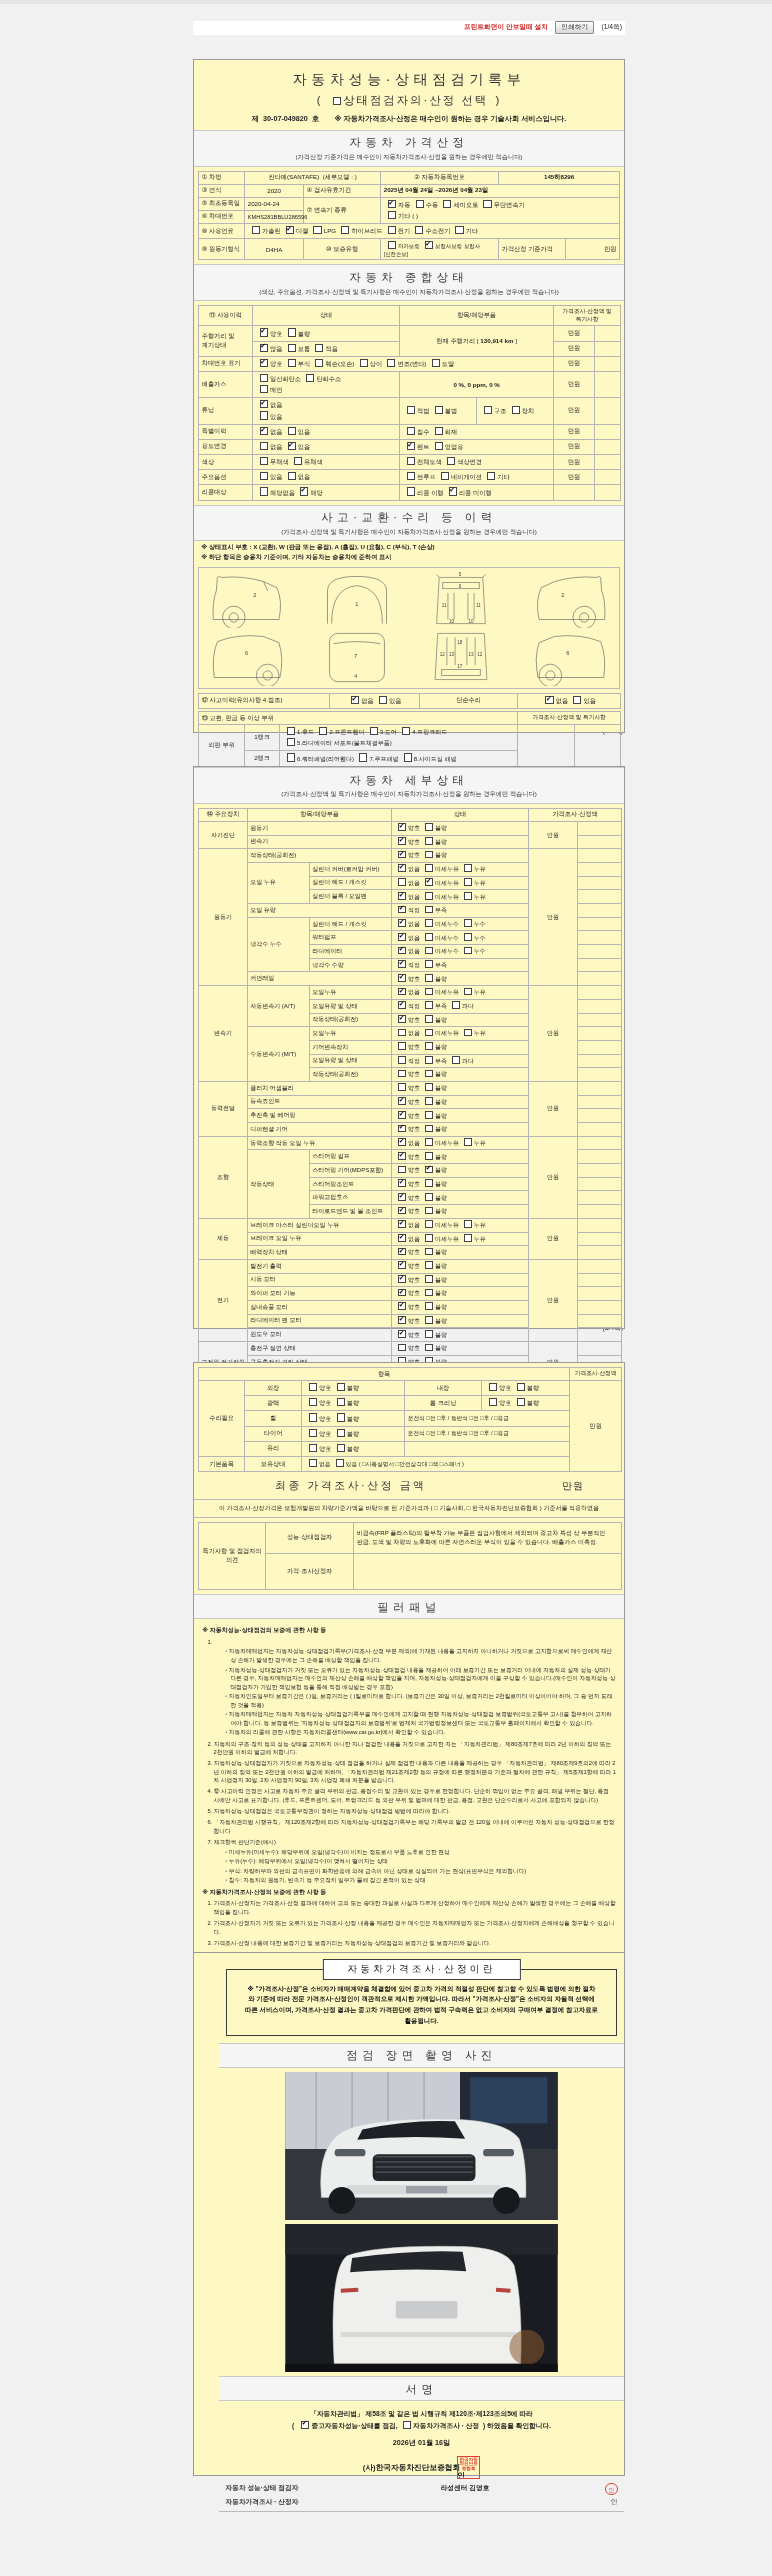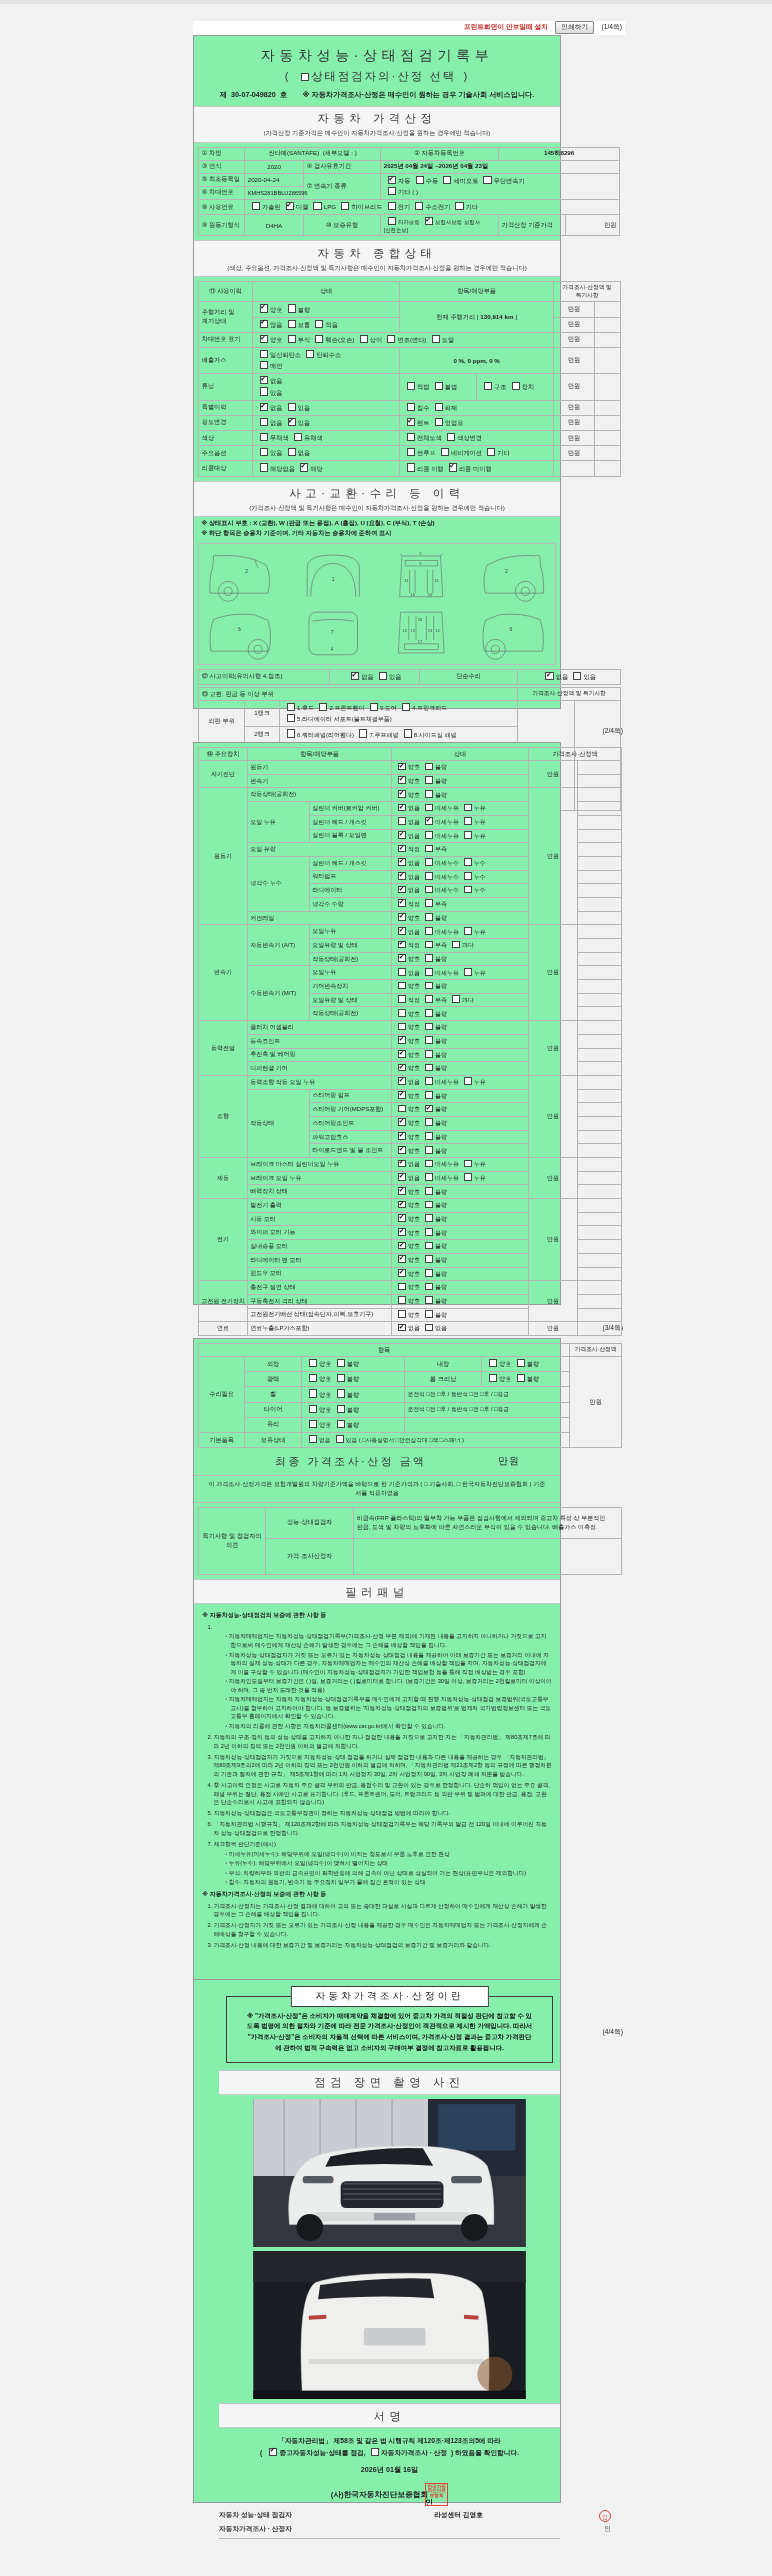--- a/index.html
+++ b/index.html
@@ -5,25 +5,25 @@
   html,body{margin:0;padding:0;width:773px;height:2576px;background:#f1f1f1;
     font-family:"Liberation Sans","DejaVu Sans",sans-serif;color:#222;overflow:hidden;position:relative;}
   .topstrip{position:absolute;left:0;top:0;width:773px;height:4.1px;background:#e4e4e4;}
   .toolbar{position:absolute;left:193px;top:20.6px;width:432px;height:14px;background:#fff;
     display:flex;align-items:center;justify-content:flex-end;gap:7.2px;padding-right:3.1px;box-sizing:border-box;}
   .notice{color:#c22;font-weight:bold;font-size:6.7px;}
   .printbtn{font-size:6.7px;border:0.5px solid #888;background:linear-gradient(#fdfdfd,#d9d9d9);
     padding:1px 5.2px;border-radius:1px;color:#222;}
   .pgmark{font-size:6.7px;color:#222;}
   .marker{position:absolute;left:541px;width:82px;text-align:right;font-size:6.7px;color:#222;}
-  .paper{position:absolute;left:193px;width:368px;background:#86efac;border:0.5px solid #9a9a9a;box-sizing:border-box;}
+  .paper{position:absolute;left:193px;width:432px;background:#fef9c3;border:0.5px solid #9a9a9a;box-sizing:border-box;margin-top:24px;}
   #page1{top:35px;height:674px;}
   #page2{top:742px;height:563px;}
   #page3{top:1338px;height:681px;}
-  #page4{top:1979px;height:524px;padding-left:25px;}
+  #page4{top:1928px;height:524px;padding-left:25px;}
   .doc-title{ text-align:center;font-size:14px;letter-spacing:4.6px;color:#333;margin-top:11.3px;}
   .doc-sub{text-align:center;font-size:11.3px;letter-spacing:2.1px;color:#333;margin-top:3.1px;}
   .doc-no{text-align:center;font-size:7.2px;font-weight:bold;color:#222;margin:5.2px 0 6.2px;}
   .doc-no .num{padding:0 4.1px;}
   .band{background:#f5f5f5;border-top:0.5px solid #c9c9c9;border-bottom:0.5px solid #c9c9c9;
     text-align:center;padding:4.6px 0 3.6px;}
   .band .bt{font-size:11.3px;letter-spacing:4.6px;color:#3a3a3a;font-weight:400;}
   .band .bs{font-size:6.2px;color:#333;margin-top:2.6px;letter-spacing:0;}
   table.t{margin:4.1px;width:422px;border-collapse:collapse;table-layout:fixed;}
   table.t td,table.t th{border:0.5px solid #b5b5b5;font-size:6.2px;padding:1.5px 2.6px;vertical-align:middle;
@@ -38,21 +38,21 @@
     vertical-align:-1px;margin:0 2.1px 0 4.1px;position:relative;}
   .cb.ck::after{content:"✔";position:absolute;left:-0.5px;top:-2.1px;font-size:6.7px;font-weight:bold;color:#111;}
   .cbl{margin-right:1px;}
   .cbtxt{margin:0 1px;}
   .note-line{font-size:6.2px;font-weight:bold;margin:1.5px 0 0 7.2px;color:#222;}
   .diagbox{margin:4.1px;border:0.5px solid #bbb;padding:2.1px 1px;}
   .diagrow{display:flex;justify-content:space-around;}
   .diag{width:100px;height:58px;}
   table.det td{font-size:6px;padding:1px 2.1px;height:9.8px;}
   table.det .cb{width:5.7px;height:5.7px;}
-  .finrow{display:flex;align-items:flex-start;margin:7.2px 4.1px 5.2px;}
+  .finrow{display:flex;align-items:flex-end;margin:7.2px 4.1px 5.2px;}
   .finlabel{font-size:10.8px;letter-spacing:2.6px;color:#333;margin-left:77px;}
   .finunit{font-size:9.8px;color:#222;margin-left:auto;margin-right:36px;letter-spacing:1px;}
   .basis{border-top:0.5px solid #bbb;border-bottom:0.5px solid #bbb;margin:3.1px 0;
     padding:4.1px 12.4px;font-size:6px;text-align:center;color:#222;}
   .notes-body{padding:4.1px 8.2px 5.2px;font-size:5.7px;line-height:1.5;color:#222;}
   .nh{font-weight:bold;font-size:6px;margin:3.1px 0 2.1px;}
   .ni{margin:2.6px 0 0 5.2px;text-indent:-6.2px;padding-left:6.2px;}
   .nb{margin:1px 0 0 23px;text-indent:-5.2px;padding-left:5.2px;}
   .bigbox{margin:15.5px 7.2px 6.2px;border:1px solid #3c3c3c;position:relative;padding:14.4px 17.5px 9.3px;}
   .bigbox-title{position:absolute;top:-10.3px;left:50%;transform:translateX(-50%);
@@ -382,20 +382,24 @@
     </tr>
     <tr>
       <td class="ctr">C랭크</td>
       <td style="font-size:6px"><span class="cbw"><span class="cb"></span><span class="cbl">15.대쉬패널</span></span><span class="cbw"><span class="cb"></span><span class="cbl">16.플로어패널</span></span></td>
     </tr>
   </tbody>
     </table>
 </div>
 
 <div class="paper" id="page2">
+  <div class="band">
+    <div class="bt">자동차 세부상태</div>
+    <div class="bs">(가격조사·산정액 및 특기사항은 매수인이 자동차가격조사·산정을 원하는 경우에만 적습니다)</div>
+  </div>
   <table class="t det">
     <colgroup>
         <col style="width:49px">
         <col style="width:62px">
         <col style="width:82px">
         <col style="width:137px">
         <col style="width:49px">
         <col style="width:44px">
       </colgroup>
     <thead>

